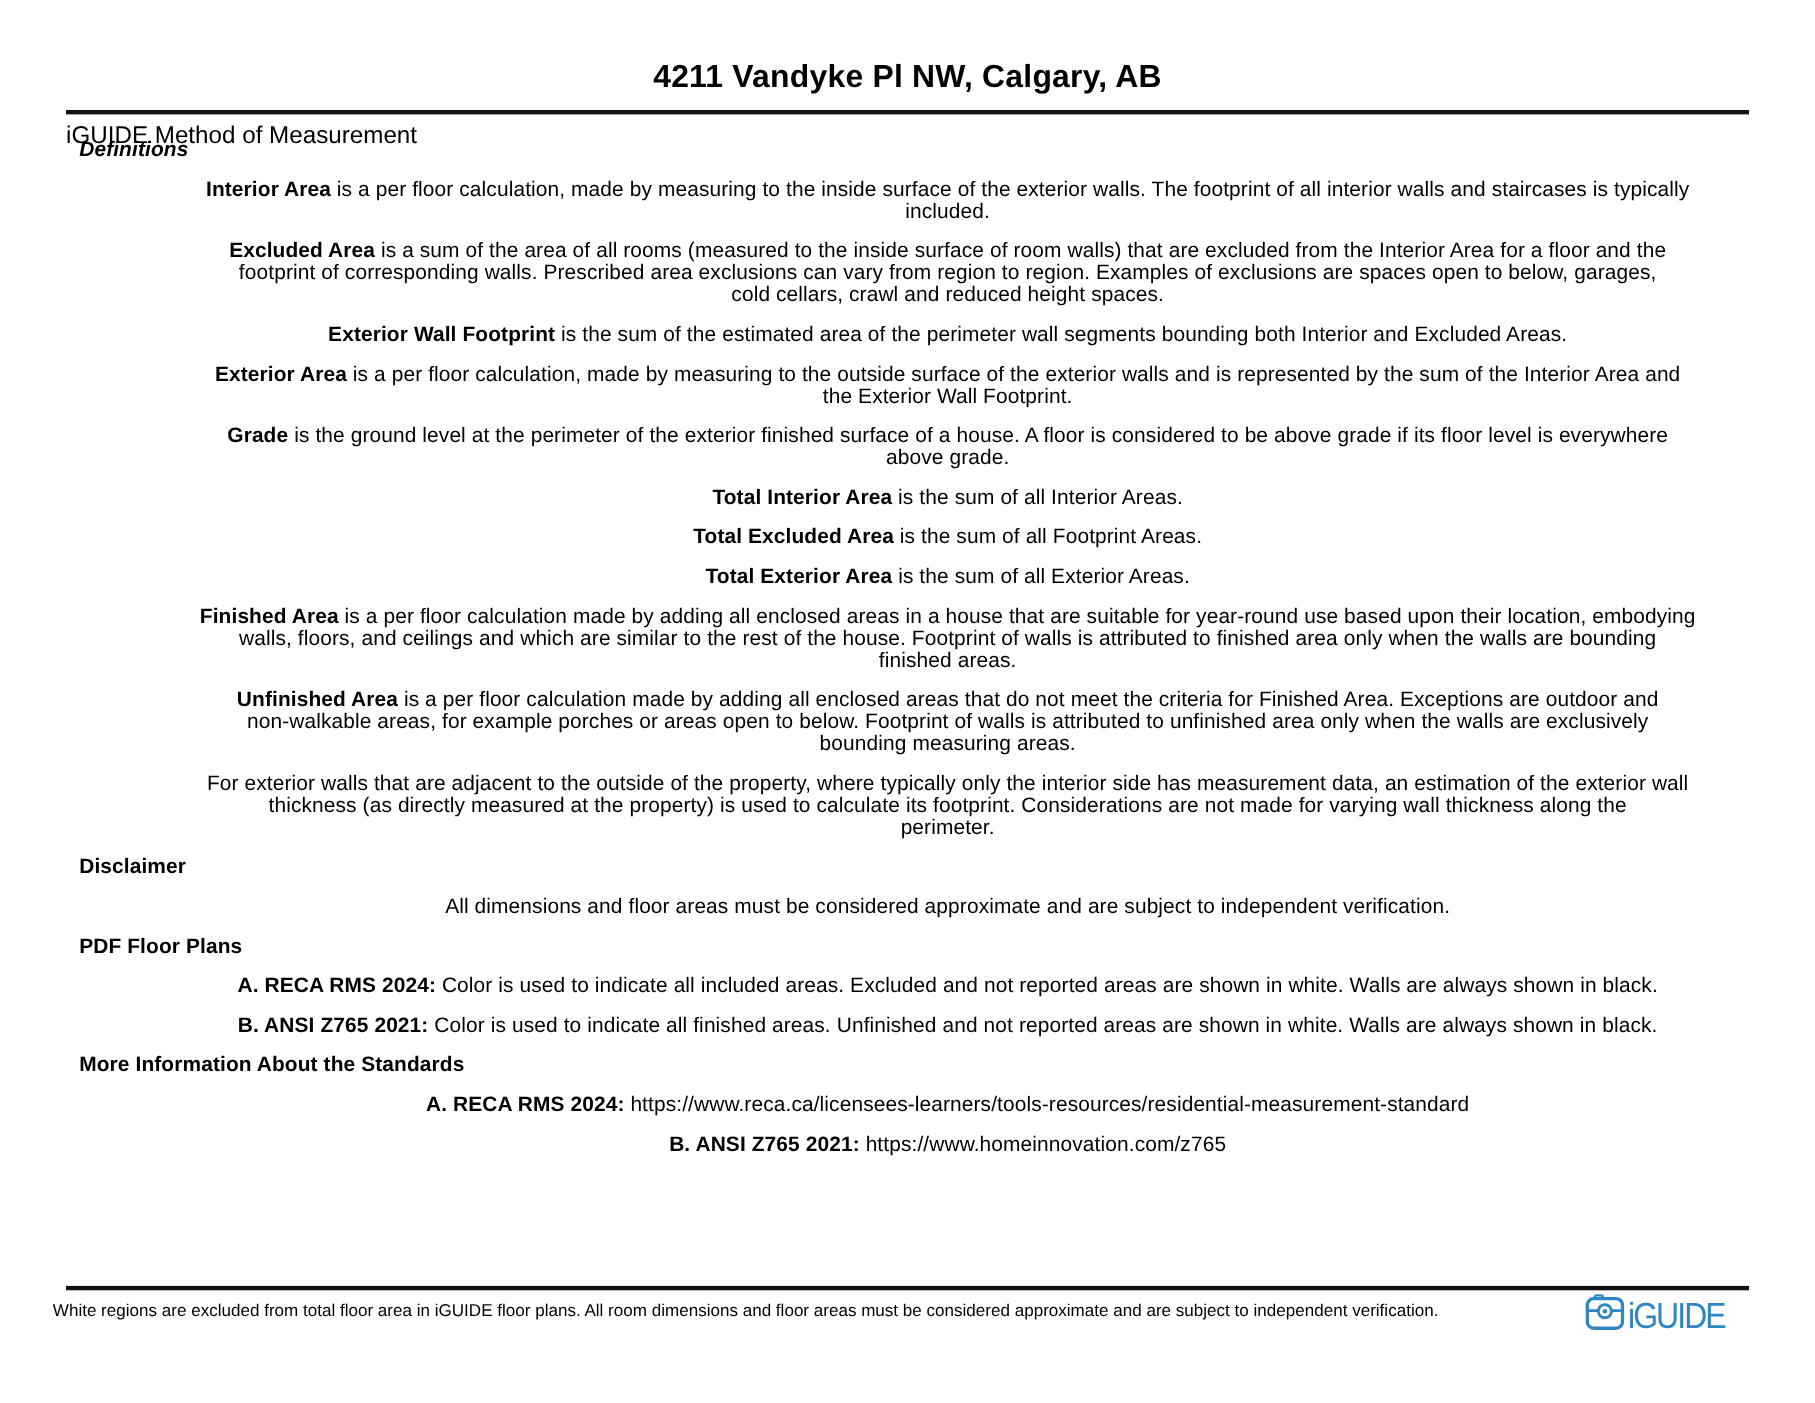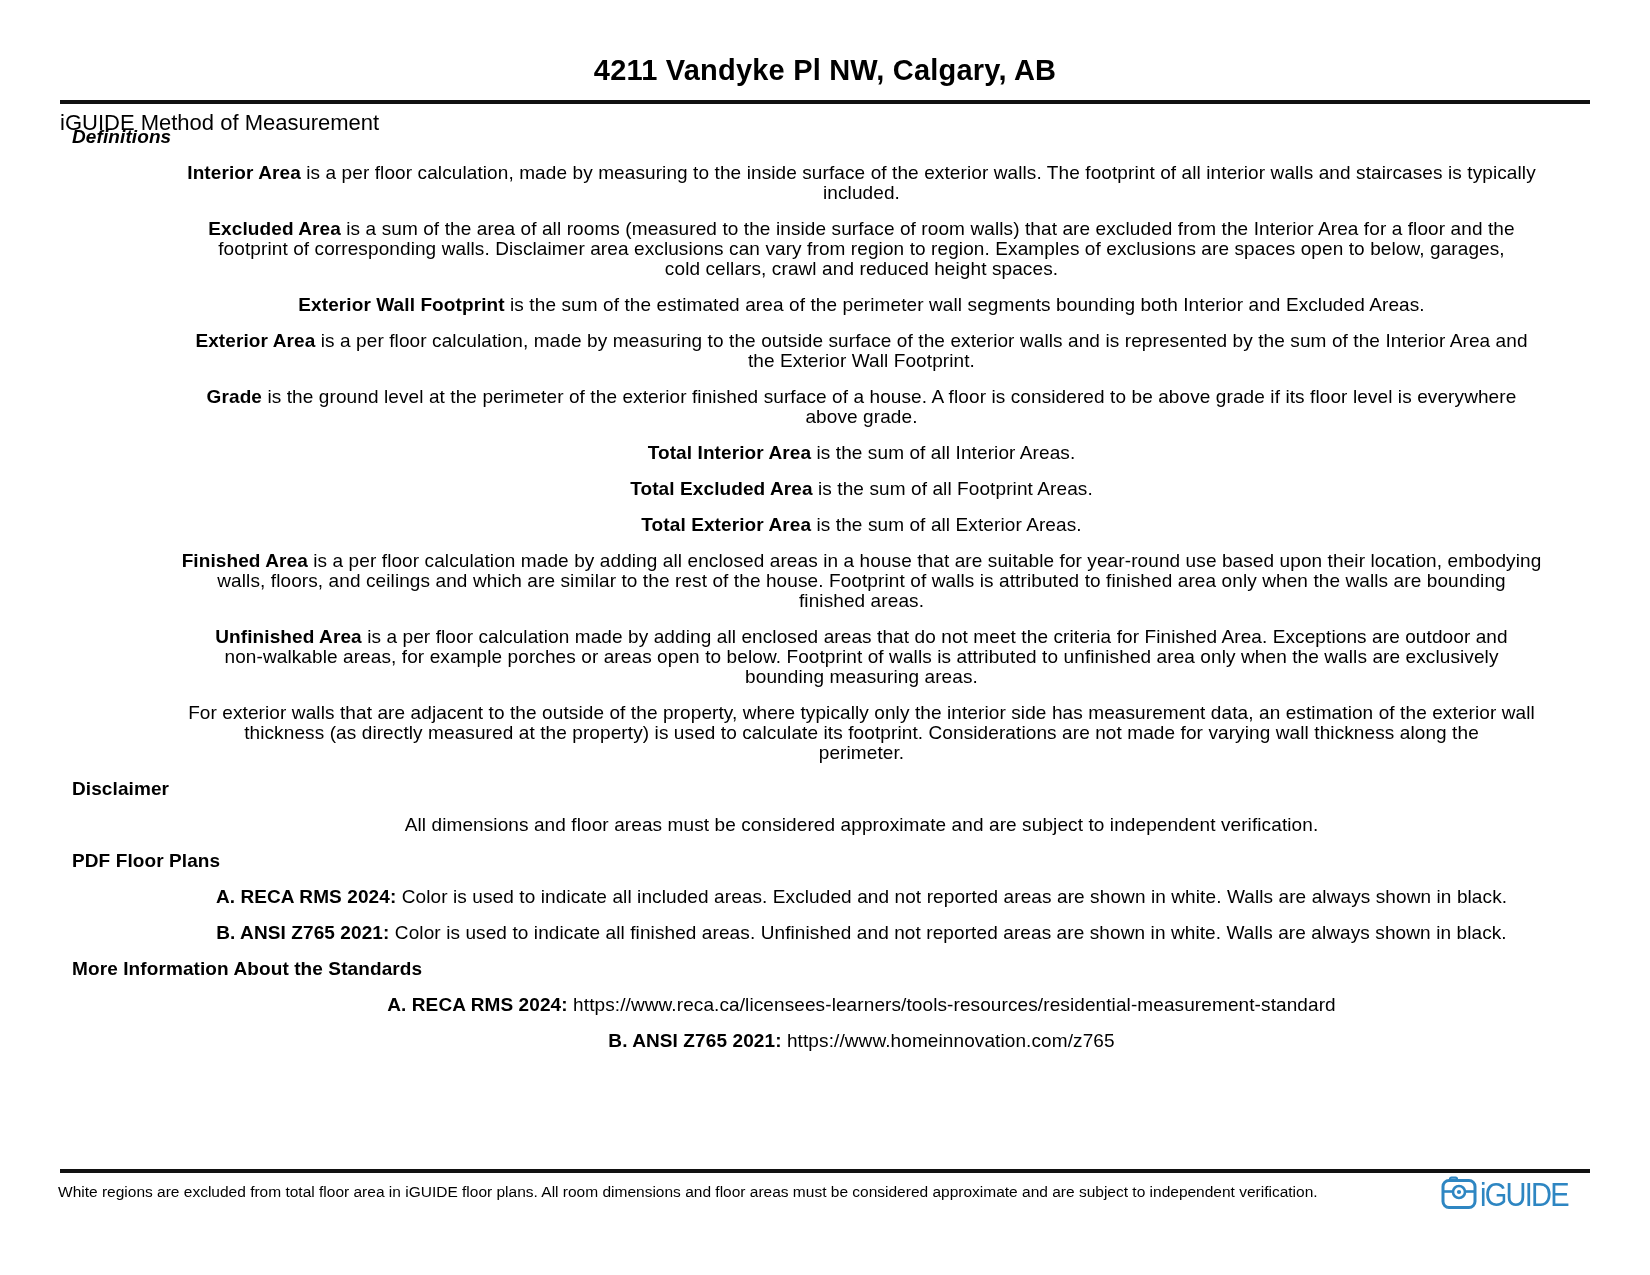--- a/index.html
+++ b/index.html
@@ -32,21 +32,21 @@
   .heading { font-weight: bold; margin-left: 12px; }
   .para { margin-left: 73px; text-align: center; }
   .pline { white-space: nowrap; }
   .term { font-weight: bold; }
 
   .footer-rule {
     position: absolute; left: 60px; width: 1530px; top: 1169px;
     height: 4px; background: #111111;
   }
   .footer-note {
-    position: absolute; left: 58px; top: 1183px;
+    position: absolute; left: 48px; top: 1183px;
     font-size: 15.5px; line-height: 18px; color: #000;
     white-space: nowrap;
   }
   .logo {
     position: absolute; right: 70px; top: 1176px;
     display: flex; align-items: center; text-align: right;
   }
   .logo-text {
     font-size: 33px; line-height: 36px;
     letter-spacing: -2px;
@@ -68,21 +68,21 @@
 
       <div class="heading block">Definitions</div>
 
       <div class="para block">
         <div class="pline"><b class="term">Interior Area</b><span> is a per floor calculation, made by measuring to the inside surface of the exterior walls. The footprint of all interior walls and staircases is typically</span></div>
         <div class="pline">included.</div>
       </div>
 
       <div class="para block">
         <div class="pline"><b class="term">Excluded Area</b><span> is a sum of the area of all rooms (measured to the inside surface of room walls) that are excluded from the Interior Area for a floor and the</span></div>
-        <div class="pline">footprint of corresponding walls. Disclaimer area exclusions can vary from region to region. Examples of exclusions are spaces open to below, garages,</div>
+        <div class="pline">footprint of corresponding walls. Prescribed area exclusions can vary from region to region. Examples of exclusions are spaces open to below, garages,</div>
         <div class="pline">cold cellars, crawl and reduced height spaces.</div>
       </div>
 
       <div class="para block">
         <div class="pline"><b class="term">Exterior Wall Footprint</b><span> is the sum of the estimated area of the perimeter wall segments bounding both Interior and Excluded Areas.</span></div>
       </div>
 
       <div class="para block">
         <div class="pline"><b class="term">Exterior Area</b><span> is a per floor calculation, made by measuring to the outside surface of the exterior walls and is represented by the sum of the Interior Area and</span></div>
         <div class="pline">the Exterior Wall Footprint.</div>

